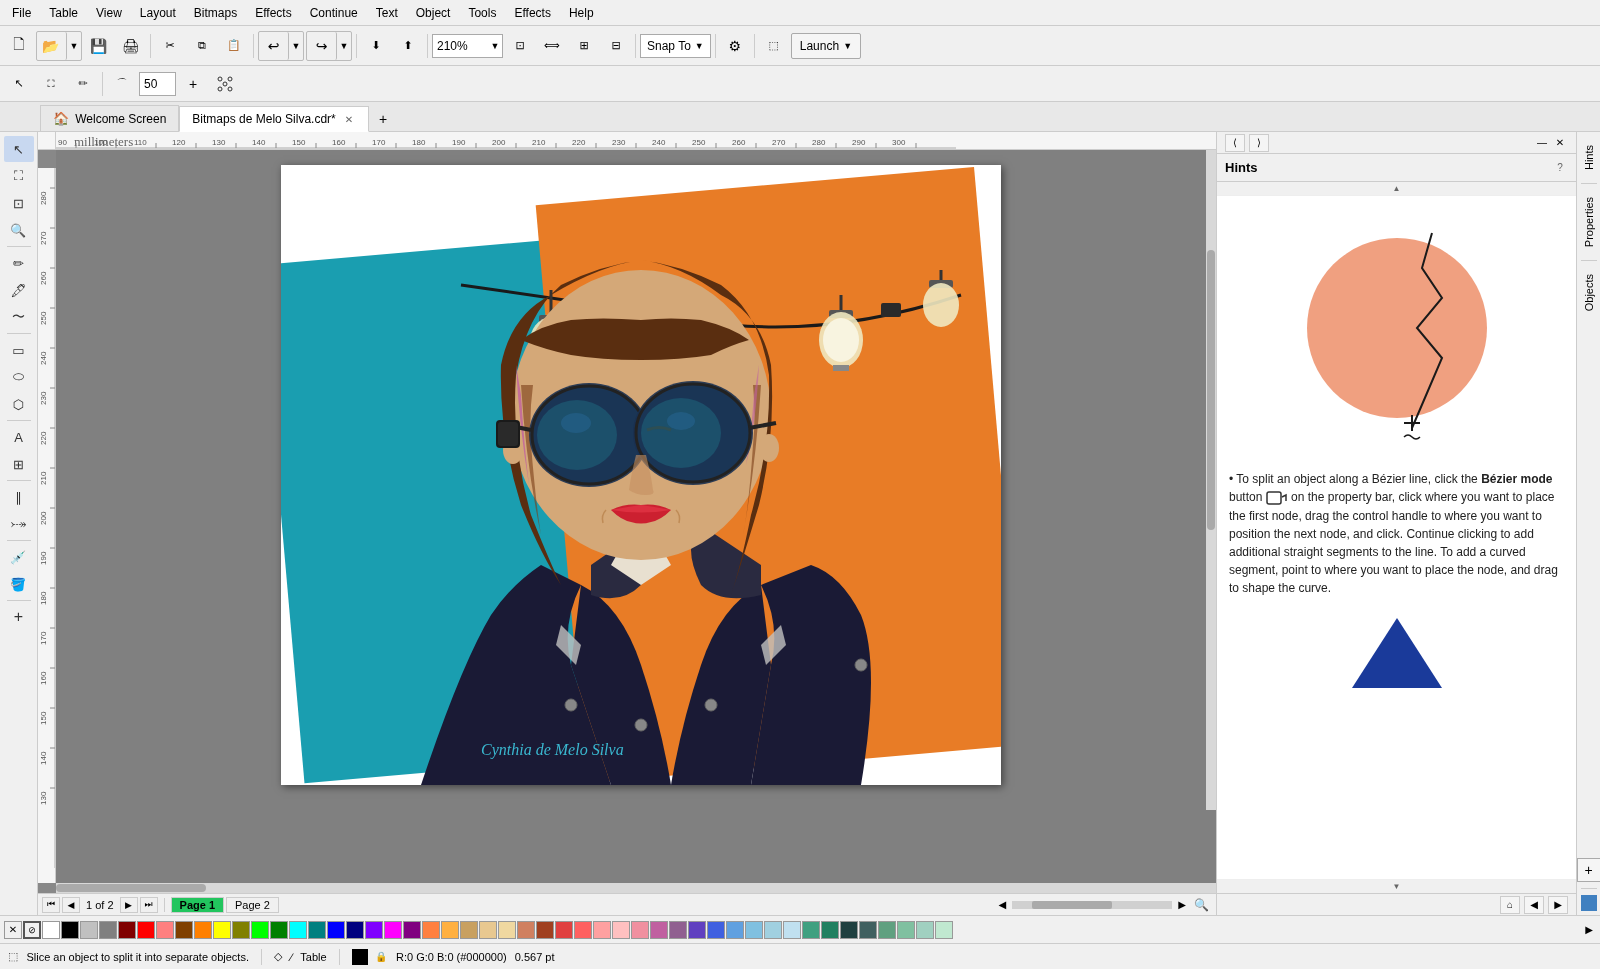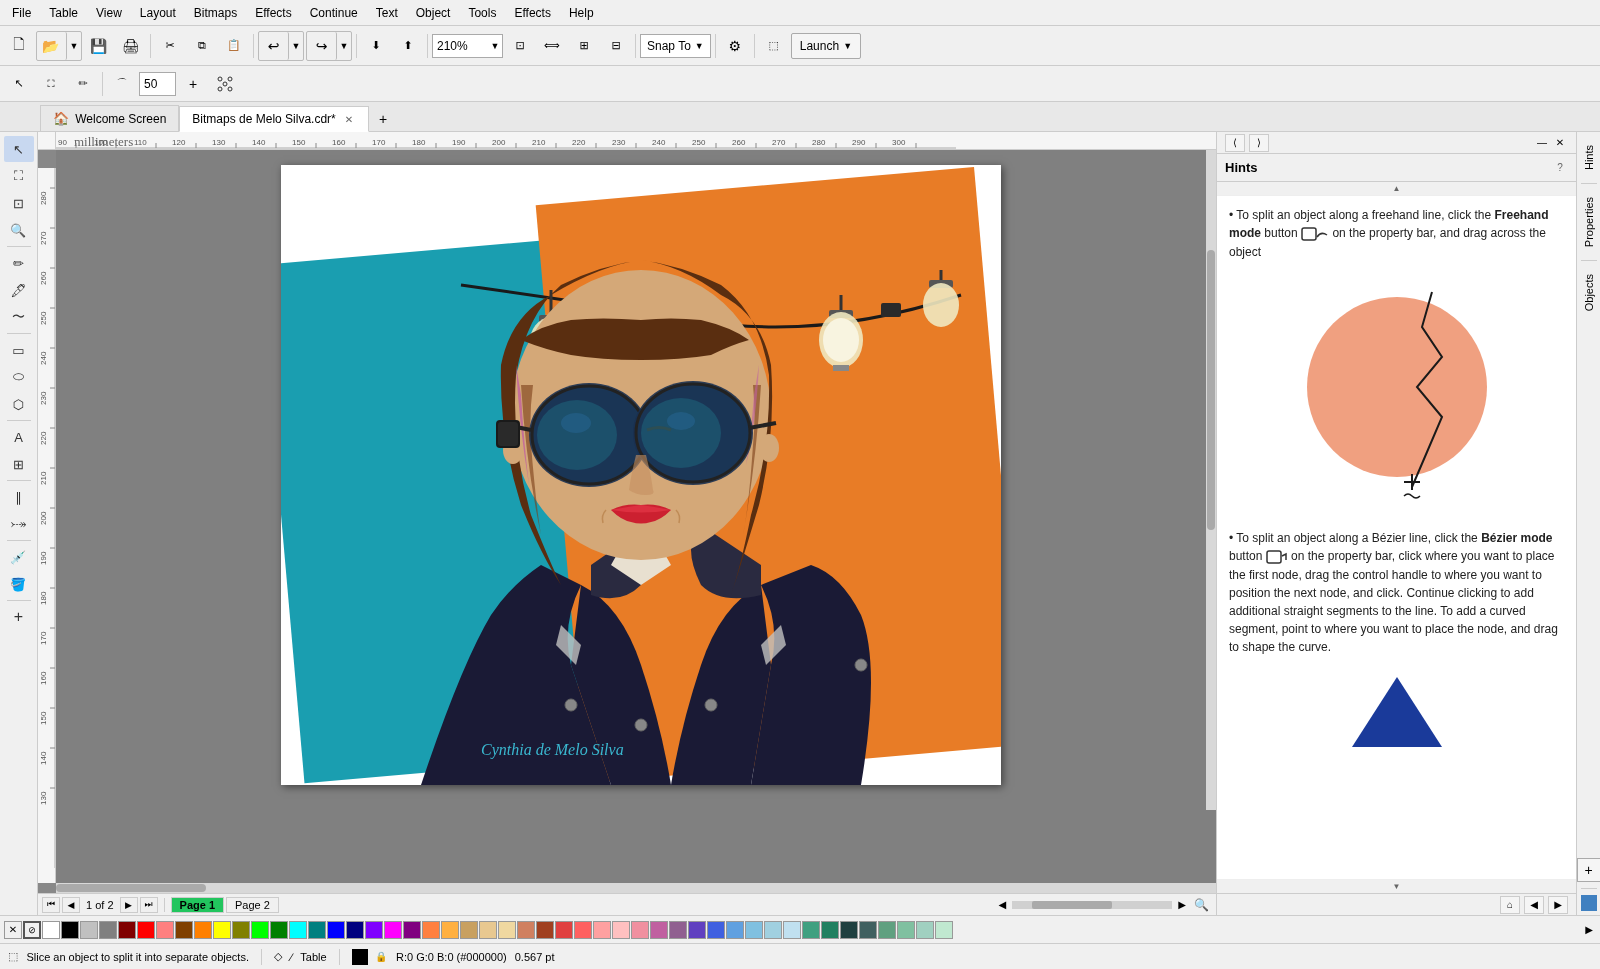--- a/index.html
+++ b/index.html
@@ -484,32 +484,20 @@
       <span style="font-weight:bold;font-size:13px;">Hints</span>
       <button style="width:16px;height:16px;border:none;background:transparent;cursor:pointer;font-size:10px;color:#666;">?</button>
     </div>
 
     <div style="display:flex;align-items:center;justify-content:center;height:14px;background:#f0f0f0;border-bottom:1px solid #eee;cursor:pointer;">
       <span style="font-size:8px;color:#666;">▲</span>
     </div>
 
     <div id="hints-content">
 
-      <div class="hint-block">
-        <p class="hint-text">
-          • To split an object along a freehand line, click the
-          <span class="hint-bold">Freehand mode</span>
-          button
-          <svg width="28" height="18" style="vertical-align:middle;display:inline-block;">
-            <rect x="1" y="3" width="14" height="12" rx="2" fill="none" stroke="#333" stroke-width="1.5"></rect>
-            <path d="M16 12 Q20 6 26 10" stroke="#333" stroke-width="1.5" fill="none"></path>
-          </svg>
-          on the property bar, and drag across the object
-        </p>
-      </div>
 
       <div class="hint-diagram">
         <svg width="220" height="240" viewBox="0 0 220 240">
 
           <circle cx="110" cy="110" r="90" fill="#f0a080"></circle>
 
           <path d="M 145 15 L 135 50 L 155 80 L 130 110 L 155 140 L 140 175 L 125 210" stroke="#1a1a1a" stroke-width="2" fill="none"></path>
 
           <g transform="translate(125,205)">
             <line x1="-8" y1="0" x2="8" y2="0" stroke="#1a1a1a" stroke-width="2"></line>

